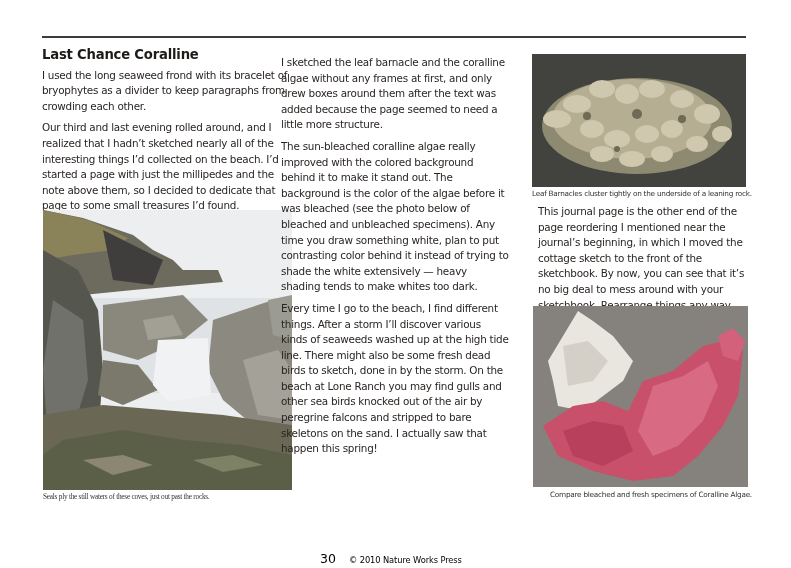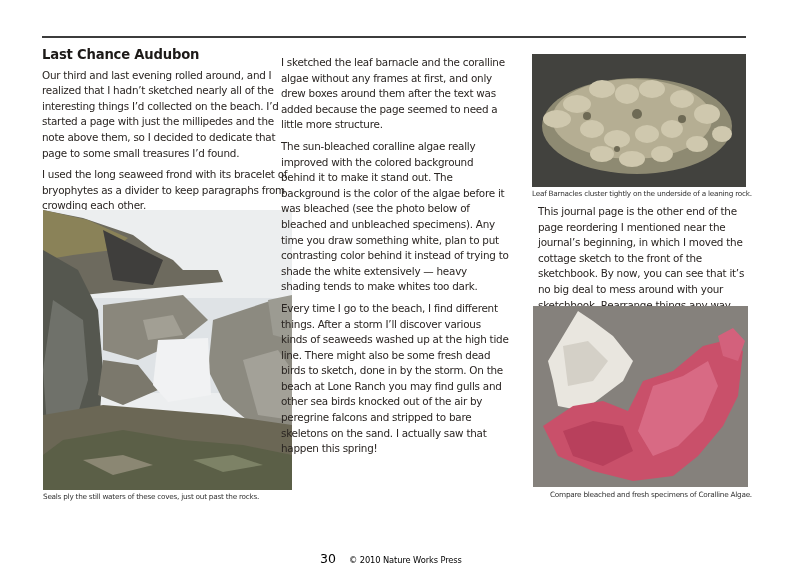--- a/index.html
+++ b/index.html
@@ -20,23 +20,23 @@
   .pagenum { font-size: 12.5px; margin-right: 8px; }
   .copy { font-size: 8.3px; letter-spacing: -0.1px; }
   svg { display: block; }
 </style>
 </head>
 <body>
 
 <div class="rule"></div>
 
 <div class="col col1">
-  <div class="title">Last Chance Audubon</div>
+  <div class="title">Last Chance Coralline</div>
+  <p>I used the long seaweed frond with its bracelet of bryophytes as a divider to keep paragraphs from crowding each other.</p>
   <p>Our third and last evening rolled around, and I realized that I hadn’t sketched nearly all of the interesting things I’d collected on the beach. I’d started a page with just the millipedes and the note above them, so I decided to dedicate that page to some small treasures I’d found.</p>
-  <p>I used the long seaweed frond with its bracelet of bryophytes as a divider to keep paragraphs from crowding each other.</p>
 </div>
 
 <div class="photo" style="left:43px;top:210px;width:249px;height:280px;">
   <svg width="249" height="280" viewBox="0 0 249 280">
     <rect width="249" height="280" fill="#eceeef"></rect>
     <path d="M0 0 L40 8 L90 25 L110 40 L130 50 L140 60 L175 60 L180 72 L90 80 L40 85 L0 90 Z" fill="#6d6a5e"></path>
     <path d="M0 0 L45 10 L85 28 L70 40 L30 45 L0 50 Z" fill="#8a8258"></path>
     <path d="M60 20 L100 40 L120 50 L110 75 L70 70 Z" fill="#3f3e3c"></path>
     <rect x="0" y="88" width="249" height="95" fill="#dfe3e6"></rect>
     <path d="M0 40 L35 60 L55 100 L60 160 L55 230 L40 280 L0 280 Z" fill="#55574f"></path>
@@ -47,21 +47,21 @@
     <path d="M170 110 L200 100 L230 90 L249 95 L249 220 L210 215 L180 190 L165 160 Z" fill="#8c8a80"></path>
     <path d="M200 150 L235 140 L249 160 L249 210 L215 205 Z" fill="#a3a198"></path>
     <path d="M225 90 L249 85 L249 130 L230 125 Z" fill="#9c9b92"></path>
     <path d="M0 205 L60 195 L120 200 L180 205 L249 215 L249 280 L0 280 Z" fill="#6b6755"></path>
     <path d="M20 230 L80 220 L140 230 L200 235 L249 245 L249 280 L0 280 L0 245 Z" fill="#5b5f47"></path>
     <path d="M40 250 L80 245 L110 255 L70 265 Z" fill="#8b8773"></path>
     <path d="M150 250 L190 245 L220 255 L180 262 Z" fill="#7d8266"></path>
     <path d="M115 130 L165 128 L168 185 L125 192 L110 175 Z" fill="#f1f2f3"></path>
   </svg>
 </div>
-<div class="caption" style="left:43px;top:492px;">Seals ply the still waters of these coves, just out past the rocks.</div>
+<div class="caption" style="left:43px;top:492px;font-family:Liberation Serif, serif;">Seals ply the still waters of these coves, just out past the rocks.</div>
 
 <div class="col col2">
   <p>I sketched the leaf barnacle and the coralline algae without any frames at first, and only drew boxes around them after the text was added because the page seemed to need a little more structure.</p>
   <p>The sun-bleached coralline algae really improved with the colored background behind it to make it stand out. The background is the color of the algae before it was bleached (see the photo below of bleached and unbleached specimens).  Any time you draw something white, plan to put contrasting color behind it instead of trying to shade the white extensively — heavy shading tends to make whites too dark.</p>
   <p>Every time I go to the beach, I find different things.  After a storm I’ll discover various kinds of seaweeds washed up at the high tide line. There might also be some fresh dead birds to sketch, done in by the storm. On the beach at Lone Ranch you may find gulls and other sea birds knocked out of the air by peregrine falcons and stripped to bare skeletons on the sand. I actually saw that happen this spring!</p>
 </div>
 
 <div class="photo" style="left:532px;top:54px;width:214px;height:133px;">
   <svg width="214" height="133" viewBox="0 0 214 133">
     <rect width="214" height="133" fill="#3b3a37"></rect>

